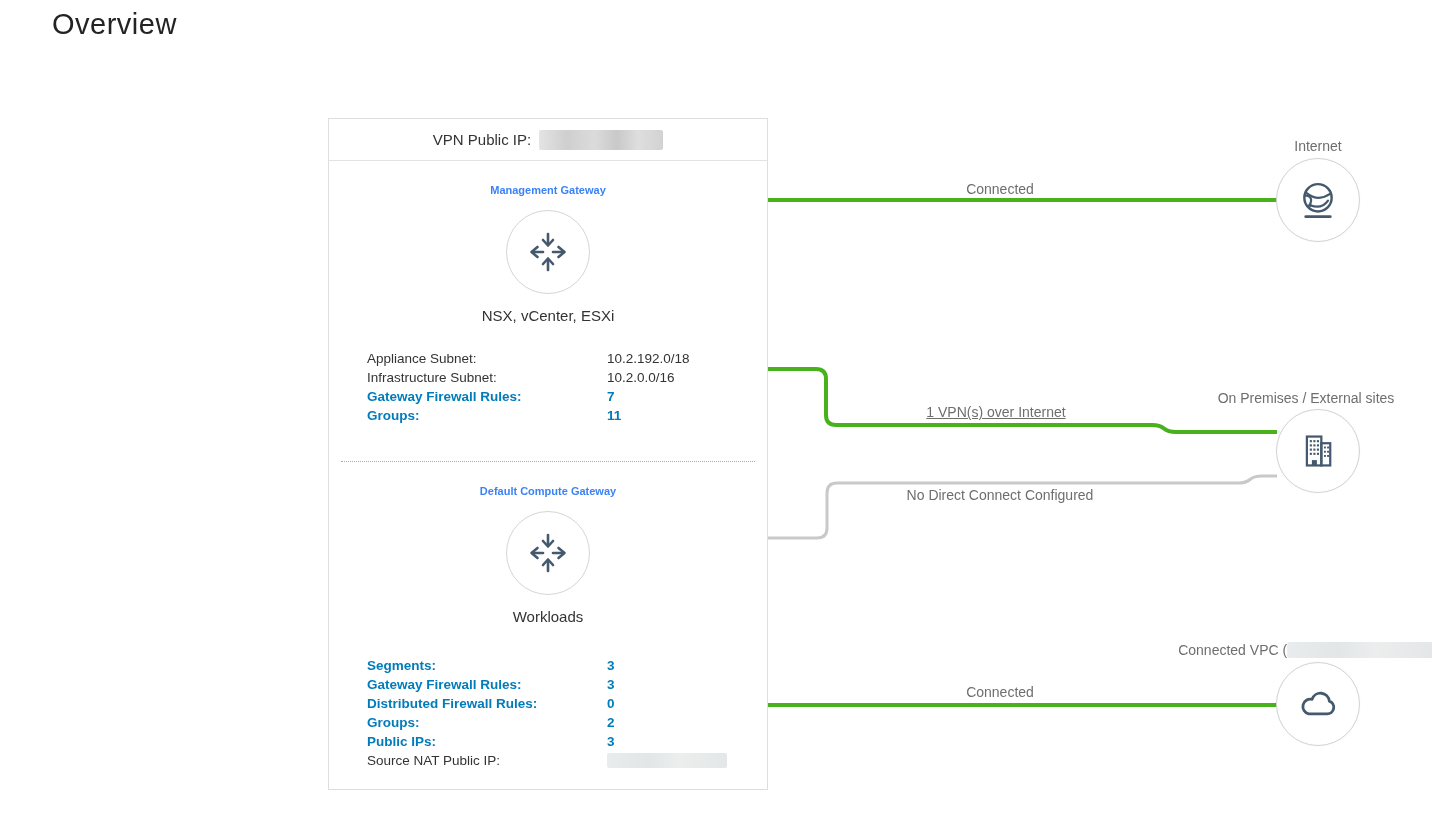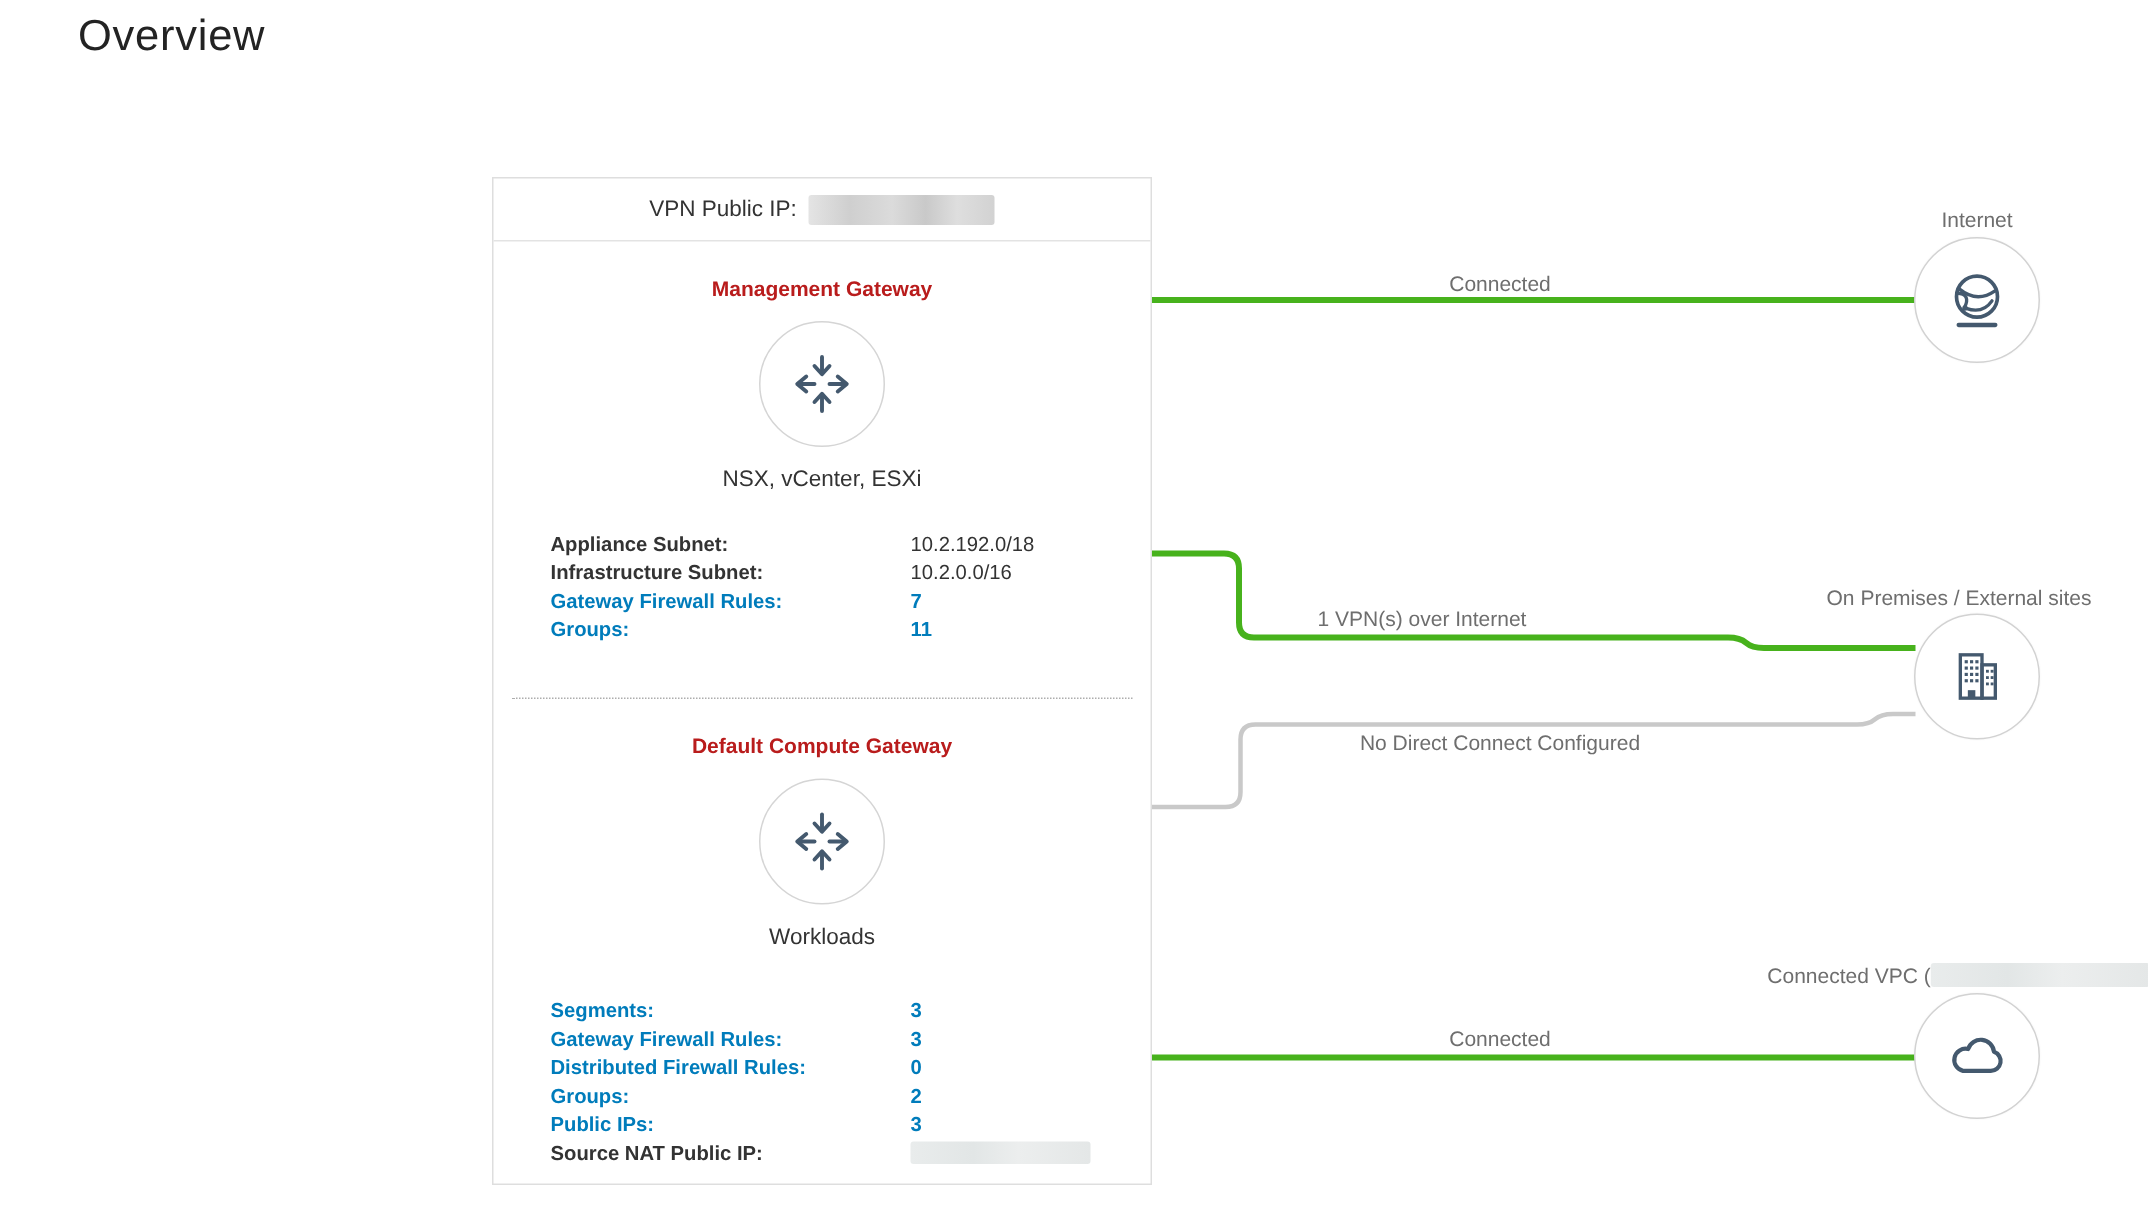--- a/index.html
+++ b/index.html
@@ -62,23 +62,23 @@
     border-radius: 2px;
     background: linear-gradient(90deg,#e4e4e4 0%,#cfcfcf 22%,#dbdbdb 45%,#c9c9c9 63%,#dedede 80%,#d2d2d2 100%);
   }
   .blur-ip { width: 124px; height: 20px; }
   .blur-light {
     background: linear-gradient(90deg,#e9ecec 0%,#e2e6e6 35%,#eceeee 60%,#e4e7e7 100%);
   }
   .section { padding: 0 38px; text-align: center; }
   .section-title {
     margin-top: 23px;
-    font-size: 14px;
+    font-size: 11px;
     font-weight: bold;
-    color: #b91c1c;
+    color: #3b82f6;
   }
   .gw-circle {
     width: 84px; height: 84px;
     margin: 14px auto 0 auto;
     border: 1px solid #d5d5d5;
     border-radius: 50%;
     display: flex;
     align-items: center;
     justify-content: center;
   }
@@ -91,21 +91,21 @@
     margin-top: 25px;
     text-align: left;
   }
   .stat-row {
     display: flex;
     align-items: center;
     line-height: 19px;
     font-size: 13.5px;
     color: #333;
   }
-  .stat-row .lbl { width: 240px; font-weight: bold; }
+  .stat-row .lbl { width: 240px; }
   .stat-row.link .lbl, .stat-row.link .val {
     color: #007cbb;
     font-weight: bold;
     cursor: pointer;
   }
   .dotted-divider {
     margin: 36px 12px 0 12px;
     border-top: 1px dotted #adadad;
   }
   .stats-compute { margin-top: 31px; }
@@ -141,21 +141,21 @@
   <div class="page-title">Overview</div>
 
   <svg class="wires" viewBox="0 0 1432 820" aria-hidden="true">
     <path d="M728 200 H1237" stroke="#47b21c" stroke-width="4"></path>
     <path d="M728 369 H776 Q786 369 786 379 V415 Q786 425 796 425 H1112 q8 0 12 3.5 q4 3.5 12 3.5 H1237" stroke="#47b21c" stroke-width="4"></path>
     <path d="M728 538 H777 Q787 538 787 528 V493 Q787 483 797 483 H1198 q8 0 12 -3.5 q4 -3.5 12 -3.5 H1237" stroke="#c9c9c9" stroke-width="3"></path>
     <path d="M728 705 H1237" stroke="#47b21c" stroke-width="4"></path>
   </svg>
 
   <div class="wire-label" style="left:960px; top:181px;">Connected</div>
-  <div class="wire-label" style="left:908px; top:404px;">1 VPN(s) over Internet</div>
+  <div class="wire-label" style="left:956px; top:404px;text-decoration:underline;">1 VPN(s) over Internet</div>
   <div class="wire-label" style="left:960px; top:487px;">No Direct Connect Configured</div>
   <div class="wire-label" style="left:960px; top:684px;">Connected</div>
 
   <div class="card">
 
     <div class="card-header">
       <span>VPN Public IP:</span>
       <span class="blur-chip blur-ip"></span>
     </div>
 

